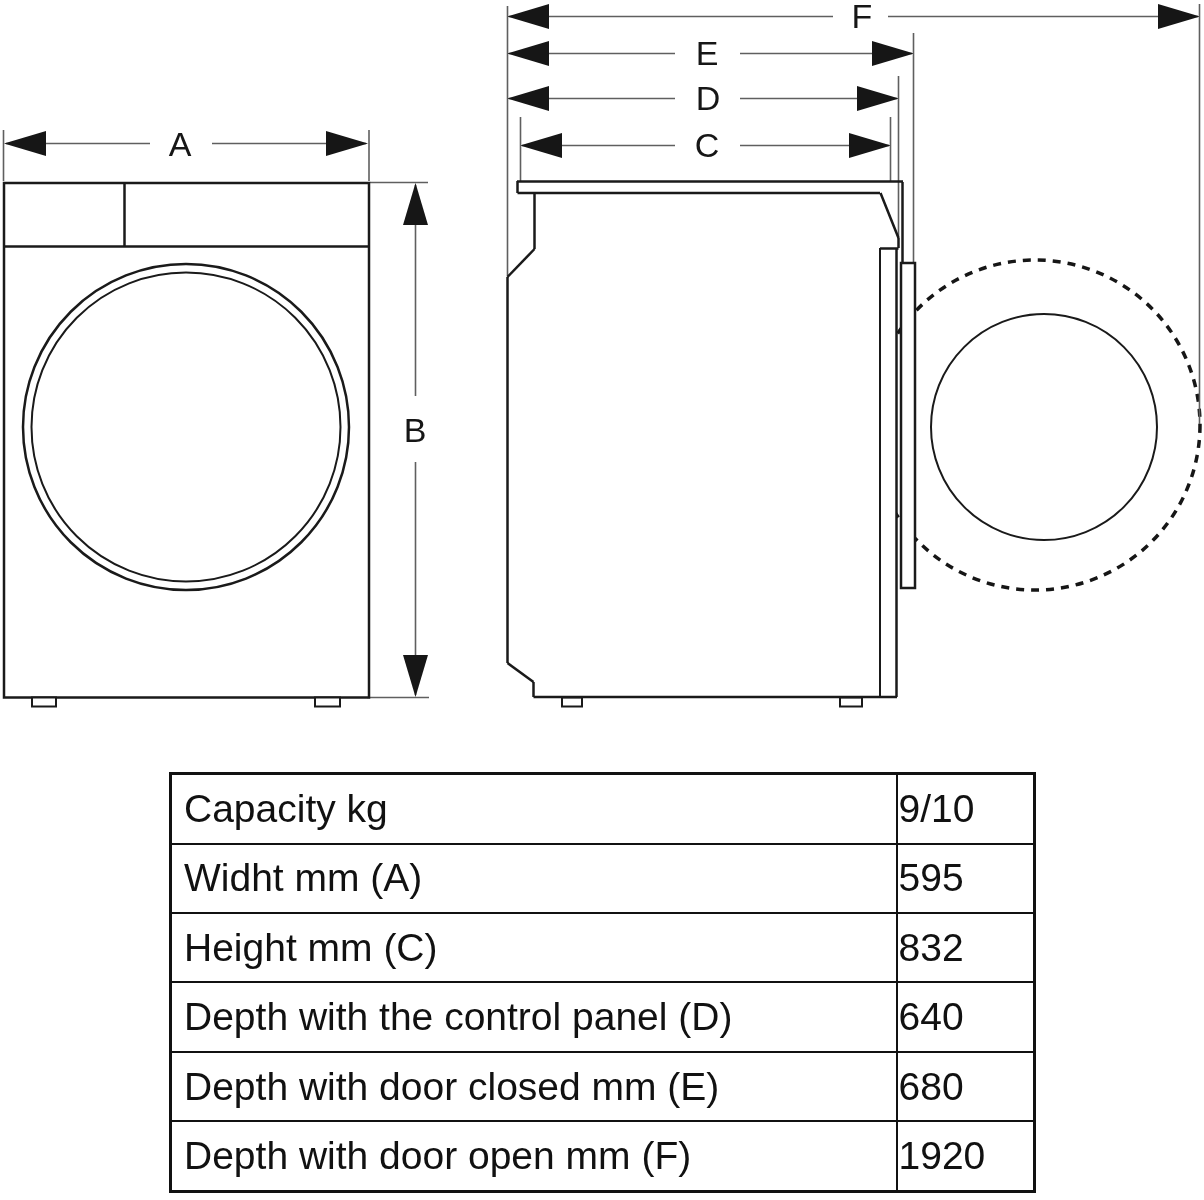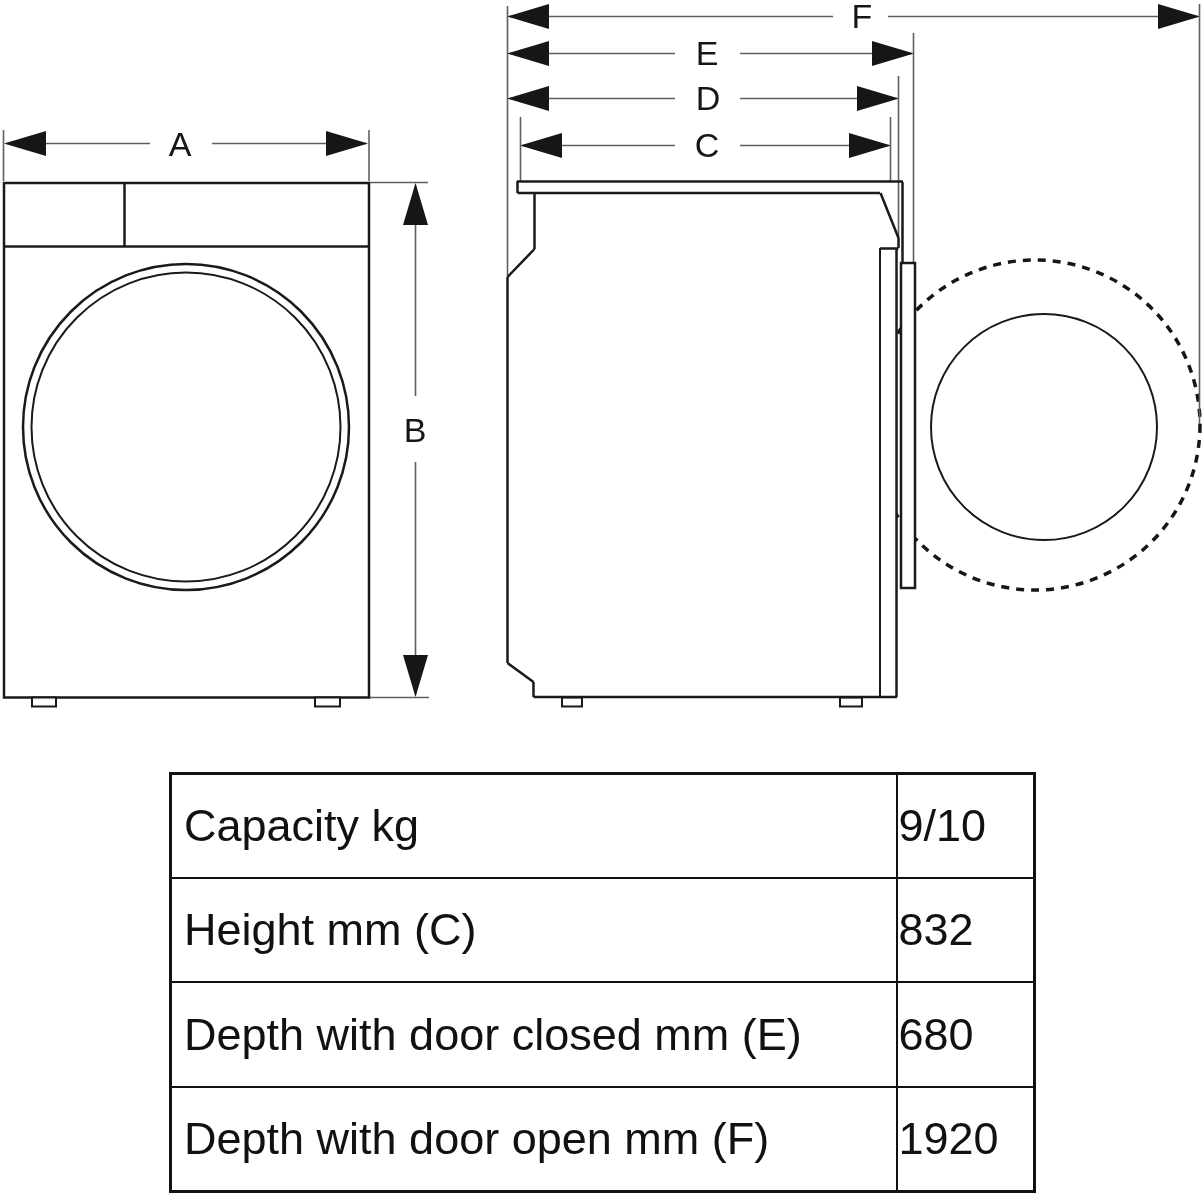--- a/index.html
+++ b/index.html
@@ -25,21 +25,21 @@
     position:absolute;left:169px;top:772px;width:864px;height:421px;
   }
   table{
     border-collapse:collapse;width:100%;height:100%;
     table-layout:fixed;
   }
   table,td{border:3px solid #111111;}
   td{border-width:2px;}
   table{border:3px solid #111111;}
   td{
-    font-size:45px;color:#111111;vertical-align:middle;
+    font-size:39px;color:#111111;vertical-align:middle;
     overflow:hidden;white-space:nowrap;
   }
   td.label{text-align:left;padding-left:12px;}
   td.value{}
   col.c1{width:726px;}
   col.c2{width:138px;}
 </style>
 </head>
 <body>
 
@@ -159,22 +159,30 @@
     <colgroup>
           <col class="c1">
           <col class="c2">
         </colgroup>
     <tbody>
           <tr>
       <td class="label">Capacity kg</td>
       <td class="value">9/10</td>
     </tr>
     <tr>
+      <td class="label">Widht mm (A)</td>
+      <td class="value">595</td>
+    </tr>
+    <tr>
       <td class="label">Height mm (C)</td>
       <td class="value">832</td>
+    </tr>
+    <tr>
+      <td class="label">Depth with the control panel (D)</td>
+      <td class="value">640</td>
     </tr>
     <tr>
       <td class="label">Depth with door closed mm (E)</td>
       <td class="value">680</td>
     </tr>
     <tr>
       <td class="label">Depth with door open mm (F)</td>
       <td class="value">1920</td>
     </tr>
   </tbody>

